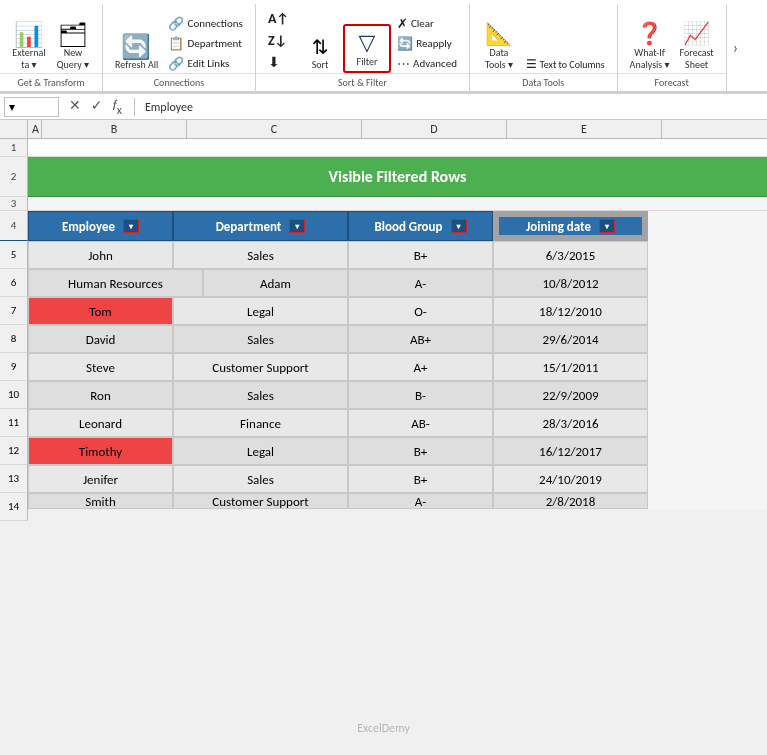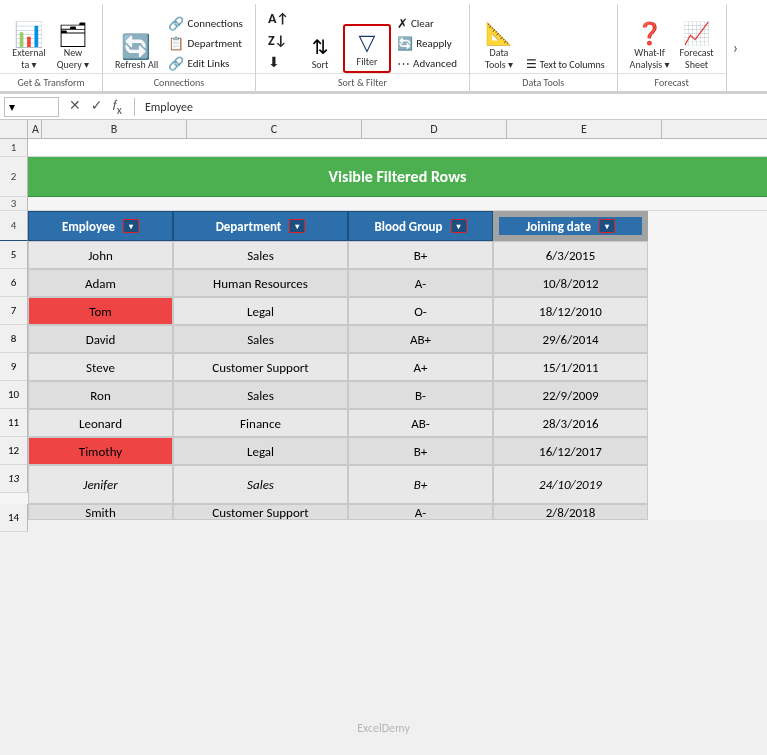--- a/index.html
+++ b/index.html
@@ -431,22 +431,22 @@
   <div id="data-rows">
       <div style="display: flex; height: 28px;">
     <div style="min-width:28px;height:28px;font-size:11px;border-right:1px solid #b8b8b8;border-bottom:1px solid #d8d8d8;background:#f0f0f0;text-align:center;display:flex;align-items:center;justify-content:center;">5</div>
     <div style="background:#e8e8e8;width:145px;min-width:145px;border:1px solid #c8c8c8;display:flex;align-items:center;justify-content:center;font-size:13px;">John</div>
     <div style="background:#e8e8e8;width:175px;min-width:175px;border:1px solid #c8c8c8;display:flex;align-items:center;justify-content:center;font-size:13px;">Sales</div>
     <div style="background:#e8e8e8;width:145px;min-width:145px;border:1px solid #c8c8c8;display:flex;align-items:center;justify-content:center;font-size:13px;">B+</div>
     <div style="background:#e8e8e8;width:155px;min-width:155px;border:1px solid #c8c8c8;display:flex;align-items:center;justify-content:center;font-size:13px;">6/3/2015</div>
   </div>
       <div style="display: flex; height: 28px;">
     <div style="min-width:28px;height:28px;font-size:11px;border-right:1px solid #b8b8b8;border-bottom:1px solid #d8d8d8;background:#f0f0f0;text-align:center;display:flex;align-items:center;justify-content:center;">6</div>
+    <div style="background:#dedede;width:175px;min-width:175px;border:1px solid #c8c8c8;display:flex;align-items:center;justify-content:center;font-size:13px;">Human Resources</div>
     <div style="background:#dedede;width:145px;min-width:145px;border:1px solid #c8c8c8;display:flex;align-items:center;justify-content:center;font-size:13px;">Adam</div>
-    <div style="background:#dedede;width:175px;min-width:175px;border:1px solid #c8c8c8;display:flex;align-items:center;justify-content:center;font-size:13px;">Human Resources</div>
     <div style="background:#dedede;width:145px;min-width:145px;border:1px solid #c8c8c8;display:flex;align-items:center;justify-content:center;font-size:13px;">A-</div>
     <div style="background:#dedede;width:155px;min-width:155px;border:1px solid #c8c8c8;display:flex;align-items:center;justify-content:center;font-size:13px;">10/8/2012</div>
   </div>
       <div style="display: flex; height: 28px;">
     <div style="min-width:28px;height:28px;font-size:11px;border-right:1px solid #b8b8b8;border-bottom:1px solid #d8d8d8;background:#f0f0f0;text-align:center;display:flex;align-items:center;justify-content:center;">7</div>
     <div style="background:#ef4444;width:145px;min-width:145px;border:1px solid #c8c8c8;display:flex;align-items:center;justify-content:center;font-size:13px;">Tom</div>
     <div style="background:#e8e8e8;width:175px;min-width:175px;border:1px solid #c8c8c8;display:flex;align-items:center;justify-content:center;font-size:13px;">Legal</div>
     <div style="background:#e8e8e8;width:145px;min-width:145px;border:1px solid #c8c8c8;display:flex;align-items:center;justify-content:center;font-size:13px;">O-</div>
     <div style="background:#e8e8e8;width:155px;min-width:155px;border:1px solid #c8c8c8;display:flex;align-items:center;justify-content:center;font-size:13px;">18/12/2010</div>
   </div>
@@ -478,21 +478,21 @@
     <div style="background:#e8e8e8;width:145px;min-width:145px;border:1px solid #c8c8c8;display:flex;align-items:center;justify-content:center;font-size:13px;">AB-</div>
     <div style="background:#e8e8e8;width:155px;min-width:155px;border:1px solid #c8c8c8;display:flex;align-items:center;justify-content:center;font-size:13px;">28/3/2016</div>
   </div>
       <div style="display: flex; height: 28px;">
     <div style="min-width:28px;height:28px;font-size:11px;border-right:1px solid #b8b8b8;border-bottom:1px solid #d8d8d8;background:#f0f0f0;text-align:center;display:flex;align-items:center;justify-content:center;">12</div>
     <div style="background:#ef4444;width:145px;min-width:145px;border:1px solid #c8c8c8;display:flex;align-items:center;justify-content:center;font-size:13px;text-align:center;">Timothy</div>
     <div style="background:#dedede;width:175px;min-width:175px;border:1px solid #c8c8c8;display:flex;align-items:center;justify-content:center;font-size:13px;">Legal</div>
     <div style="background:#dedede;width:145px;min-width:145px;border:1px solid #c8c8c8;display:flex;align-items:center;justify-content:center;font-size:13px;">B+</div>
     <div style="background:#dedede;width:155px;min-width:155px;border:1px solid #c8c8c8;display:flex;align-items:center;justify-content:center;font-size:13px;">16/12/2017</div>
   </div>
-      <div style="display: flex; height: 39px; font-style: italic;">
+      <div style="display: flex; height: 28px;">
     <div style="min-width:28px;height:28px;font-size:11px;border-right:1px solid #b8b8b8;border-bottom:1px solid #d8d8d8;background:#f0f0f0;text-align:center;display:flex;align-items:center;justify-content:center;">13</div>
     <div style="background:#e8e8e8;width:145px;min-width:145px;border:1px solid #c8c8c8;display:flex;align-items:center;justify-content:center;font-size:13px;">Jenifer</div>
     <div style="background:#e8e8e8;width:175px;min-width:175px;border:1px solid #c8c8c8;display:flex;align-items:center;justify-content:center;font-size:13px;">Sales</div>
     <div style="background:#e8e8e8;width:145px;min-width:145px;border:1px solid #c8c8c8;display:flex;align-items:center;justify-content:center;font-size:13px;">B+</div>
     <div style="background:#e8e8e8;width:155px;min-width:155px;border:1px solid #c8c8c8;display:flex;align-items:center;justify-content:center;font-size:13px;">24/10/2019</div>
   </div>
       <div style="display: flex; height: 16px;">
     <div style="min-width:28px;height:28px;font-size:11px;border-right:1px solid #b8b8b8;border-bottom:1px solid #d8d8d8;background:#f0f0f0;text-align:center;display:flex;align-items:center;justify-content:center;">14</div>
     <div style="background:#dedede;width:145px;min-width:145px;border:1px solid #c8c8c8;display:flex;align-items:center;justify-content:center;font-size:13px;">Smith</div>
     <div style="background:#dedede;width:175px;min-width:175px;border:1px solid #c8c8c8;display:flex;align-items:center;justify-content:center;font-size:13px;">Customer Support</div>

